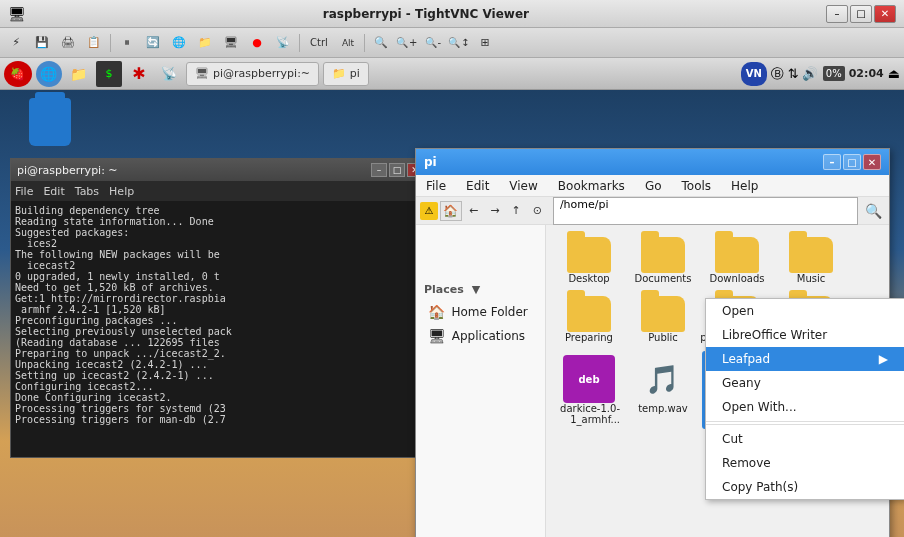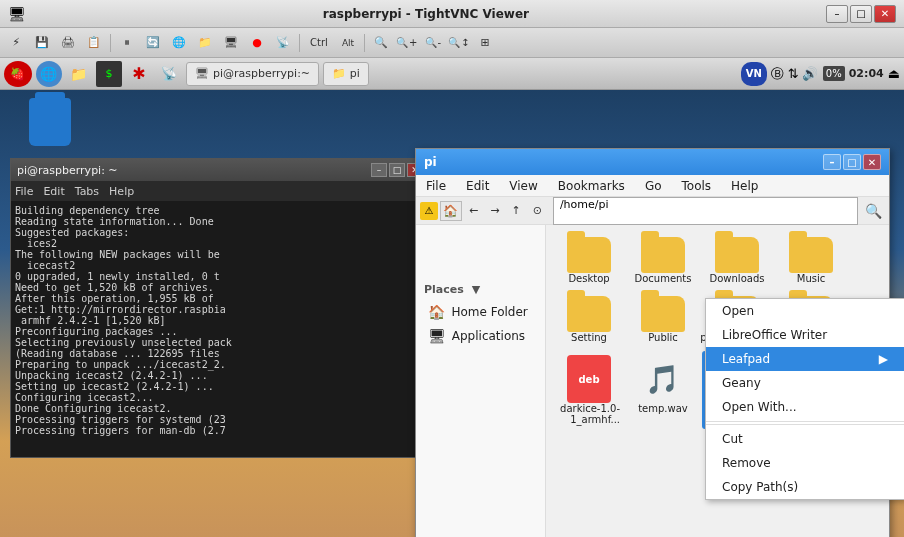--- a/index.html
+++ b/index.html
@@ -243,22 +243,22 @@
 
     
     .wav-icon {
       width: 44px; height: 48px;
       display: flex; align-items: center; justify-content: center;
       font-size: 28px; color: #4488ff;
     }
 
     
     .deb-icon {
-      width: 44px; height: 48px;
-      background: #ef4444;
+      width: 52px; height: 48px;
+      background: #a21caf;
       border-radius: 4px;
       display: flex; align-items: center; justify-content: center;
       color: white; font-size: 10px; font-weight: bold;
     }
   </style>
 </head>
 <body>
 
 <div class="titlebar">
   <div class="titlebar-left">
@@ -347,21 +347,20 @@
     </div>
     <div class="terminal-content">
       <div>Building dependency tree</div>
       <div>Reading state information... Done</div>
       <div>Suggested packages:</div>
       <div>&nbsp;&nbsp;ices2</div>
       <div>The following NEW packages will be</div>
       <div>&nbsp;&nbsp;icecast2</div>
       <div>0 upgraded, 1 newly installed, 0 t</div>
       <div>Need to get 1,520 kB of archives.</div>
-      <div>After this operation, 1,955 kB of</div>
       <div>Get:1 http://mirrordirector.raspbia</div>
       <div>&nbsp;armhf 2.4.2-1 [1,520 kB]</div>
       <div>Preconfiguring packages ...</div>
       <div>Selecting previously unselected pack</div>
       <div>(Reading database ... 122695 files</div>
       <div>Preparing to unpack .../icecast2_2.</div>
       <div>Unpacking icecast2 (2.4.2-1) ...</div>
       <div>Setting up icecast2 (2.4.2-1) ...</div>
       <div>Configuring icecast2...</div>
       <div>Done Configuring icecast2.</div>
@@ -431,21 +430,21 @@
         <div class="fm-file-item">
           <div class="folder-icon"></div>
           <span>Downloads</span>
         </div>
         <div class="fm-file-item">
           <div class="folder-icon"></div>
           <span>Music</span>
         </div>
         <div class="fm-file-item">
           <div class="folder-icon"></div>
-          <span>Setting</span>
+          <span>Preparing</span>
         </div>
 
         <div class="fm-file-item">
           <div class="folder-icon"></div>
           <span>Public</span>
         </div>
         <div class="fm-file-item">
           <div class="folder-icon"></div>
           <span>python_games</span>
         </div>

